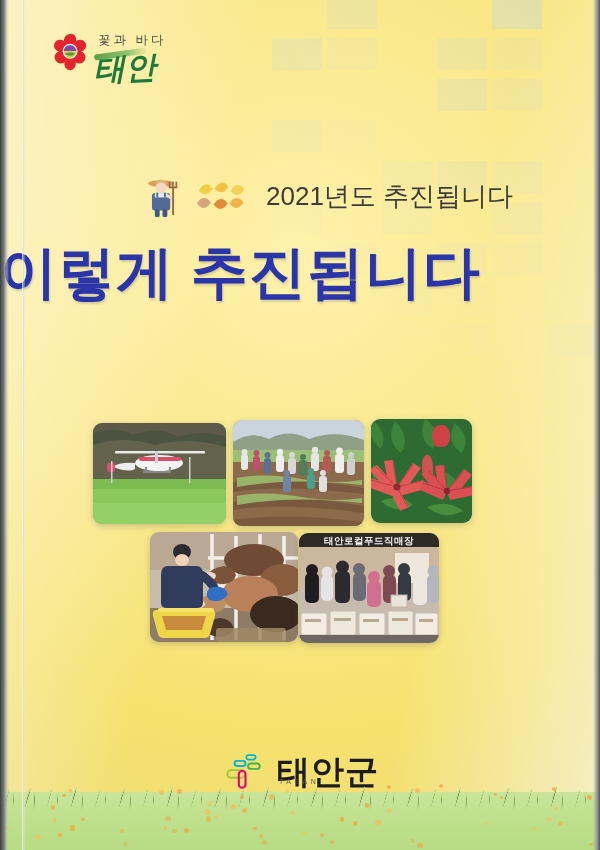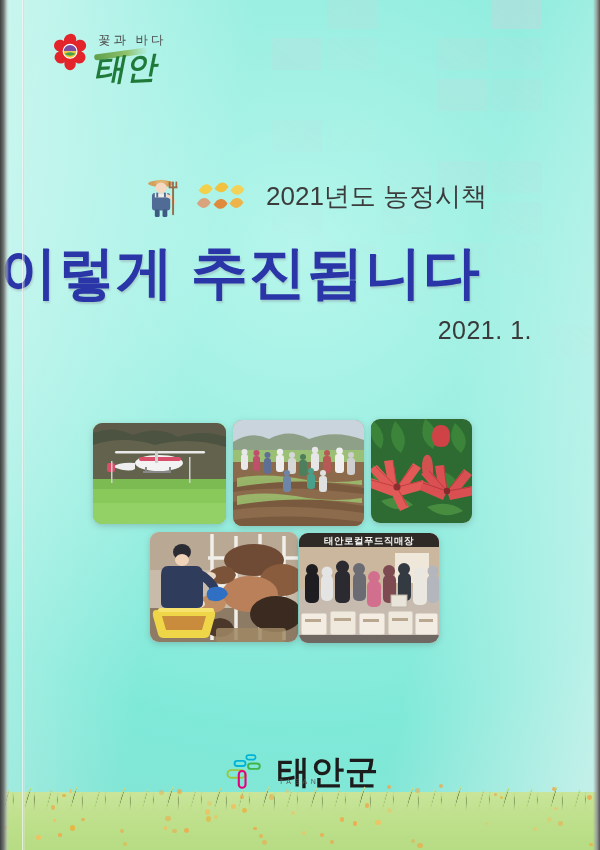--- a/index.html
+++ b/index.html
@@ -9,21 +9,21 @@
     width: 600px;
     height: 850px;
     overflow: hidden;
     font-family: "Liberation Sans", "DejaVu Sans", sans-serif;
   }
 
   .cover {
     position: relative;
     width: 600px;
     height: 850px;
-    background: #5eead4;
+    background: #fde047;
     overflow: hidden;
   }
 
   
   .paper-tone {
     position: absolute;
     inset: 0;
     background:
       linear-gradient(100deg, rgba(255,255,255,0.55) 0%, rgba(255,255,255,0.0) 35%, rgba(255,255,255,0.0) 70%, rgba(248,250,250,0.6) 100%),
       radial-gradient(120% 80% at 50% 30%, rgba(255,255,255,0.55), rgba(226,230,228,0.25) 70%, rgba(205,210,208,0.35) 100%);
@@ -263,26 +263,25 @@
       <g>
         <path d="M10 30 q16 -24 30 -4 q-14 22 -30 4 z" fill="#f2d04a"></path>
         <path d="M44 26 q16 -24 30 -4 q-14 22 -30 4 z" fill="#f0c23f"></path>
         <path d="M78 30 q16 -22 30 -2 q-14 22 -30 2 z" fill="#f3d259"></path>
         <path d="M6 58 q16 -22 30 -2 q-14 22 -30 2 z" fill="#d9a37e"></path>
         <path d="M42 60 q16 -22 30 -2 q-14 22 -30 2 z" fill="#e08a3c"></path>
         <path d="M76 58 q16 -22 30 -2 q-14 22 -30 2 z" fill="#efb449"></path>
       </g>
     </svg>
 
-    <span class="subtitle-text">2021년도 농정시책</span>
+    <span class="subtitle-text">2021년도 추진됩니다</span>
   </div>
 
   <div class="main-title">이렇게 추진됩니다</div>
 
-  <div class="cover-date">2021. 1.</div>
 
   <div class="collage">
 
     <div class="photo ph1">
       <svg viewBox="0 0 133 101" preserveAspectRatio="none">
         <rect width="133" height="101" fill="#8ac65a"></rect>
         <rect width="133" height="58" fill="#5d5a4a"></rect>
         <path d="M0 10 q20 -8 40 2 q25 -10 45 2 q25 -8 48 0 v46 H0 z" fill="#4c5340"></path>
         <path d="M0 22 q30 -10 62 0 q35 -9 71 2 v36 H0 z" fill="#63634d"></path>
         <rect y="56" width="133" height="45" fill="#89c95c"></rect>

